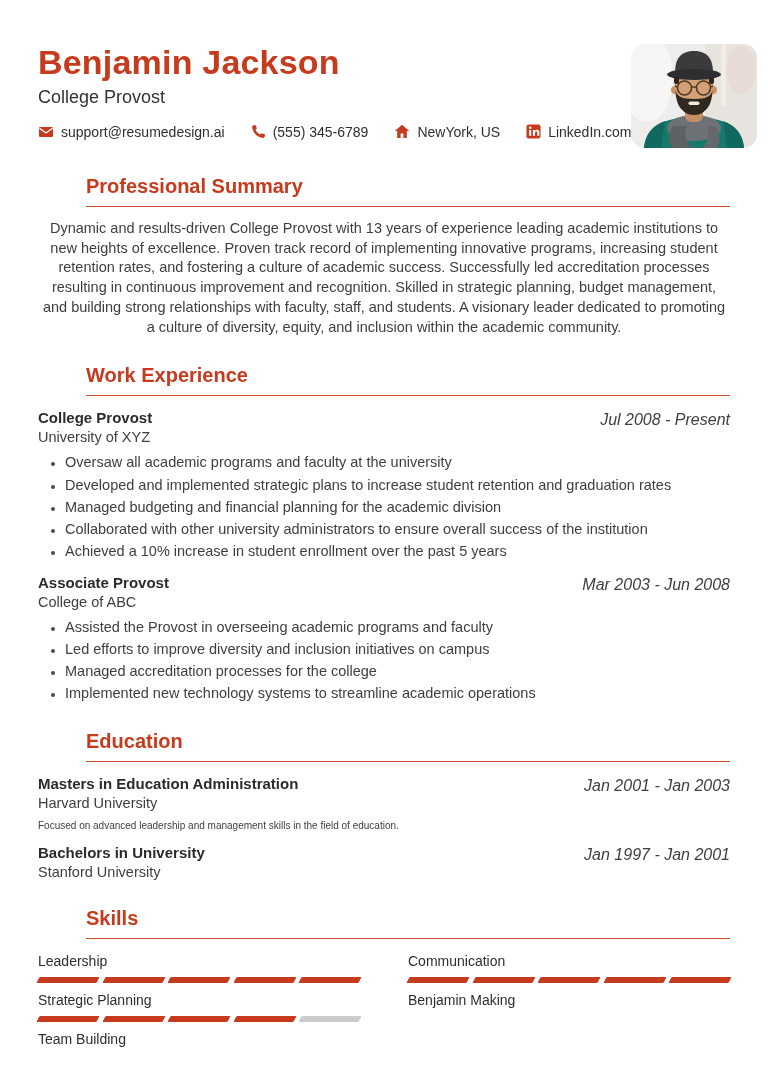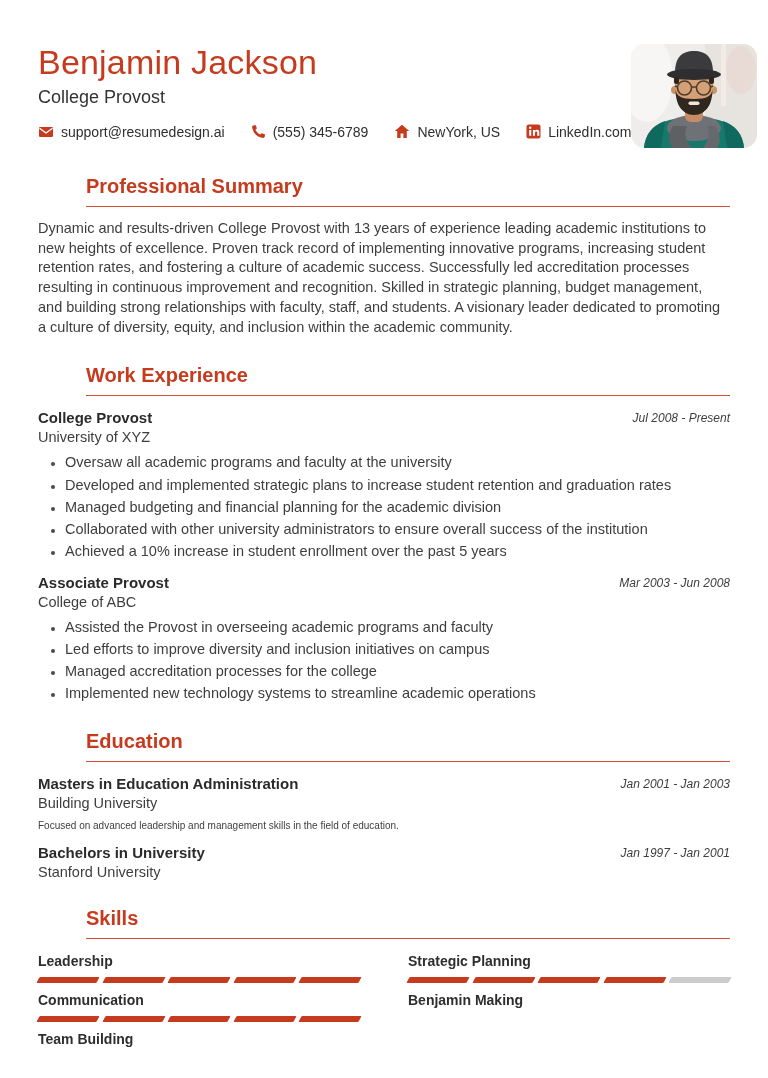--- a/index.html
+++ b/index.html
@@ -9,44 +9,44 @@
     --heading-text:#2b2b2b;
     --seg-empty:#cccccc;
   }
   *{margin:0;padding:0;box-sizing:border-box;}
   html,body{width:768px;height:1078px;overflow:hidden;background:#ffffff;}
   body{font-family:"Liberation Sans","DejaVu Sans",sans-serif;color:var(--text);}
   .page{padding:44px 38px 0 38px;}
 
   
   .header{display:flex;justify-content:space-between;align-items:flex-start;}
-  .person-name{color:var(--accent);font-size:34px;font-weight:400;letter-spacing:.2px;line-height:1.08;}
+  .person-name{color:var(--accent);font-size:34px;font-weight:700;letter-spacing:.2px;line-height:1.08;}
   .person-title{font-size:18px;color:#333;margin-top:6px;}
   .contact-row{display:flex;align-items:center;gap:26px;margin-top:16px;font-size:14px;color:#2f2f2f;}
   .contact{display:inline-flex;align-items:center;gap:7px;white-space:nowrap;}
   .contact svg{display:block;}
   .photo{width:126px;height:104px;border-radius:14px;overflow:hidden;flex:0 0 auto;margin-top:0;}
   .photo svg{display:block;}
 
   
   section h2{color:var(--accent);font-size:20px;font-weight:700;margin-top:27px;padding-bottom:8px;border-bottom:1.5px solid var(--rule);margin-left:48px;}
-  .summary-text{margin-top:12px;font-size:14.5px;line-height:1.36;color:var(--text);}
+  .summary-text{margin-top:12px;font-size:14.5px;line-height:1.36;color:var(--text);text-align:center;}
 
   .entry{margin-top:13px;}
   .entry-head{display:flex;justify-content:space-between;align-items:flex-start;}
   .entry-title{font-size:15px;font-weight:700;color:var(--heading-text);}
   .entry-org{font-size:14.5px;color:var(--text);margin-top:3px;}
-  .entry-date{font-size:12px;font-style:italic;color:var(--text);white-space:nowrap;padding-top:2px;}
+  .entry-date{font-size:16px;font-style:italic;color:var(--text);white-space:nowrap;padding-top:2px;}
   .entry ul{margin:9px 0 2px 0;padding-left:27px;}
   .entry ul li{font-size:14.5px;line-height:1.22;margin:4.5px 0;color:var(--text);}
   .entry ul li::marker{color:#4a4a4a;font-size:.8em;}
   .entry-desc{margin-top:9px;font-size:10px;color:var(--text);}
 
   
-  .skills-grid{display:grid;grid-template-columns:1fr 1fr;column-gap:48px;row-gap:8px;margin-top:13px;font-weight:bold;}
+  .skills-grid{display:grid;grid-template-columns:1fr 1fr;column-gap:48px;row-gap:8px;margin-top:13px;}
   .skill{padding-top:1px;}
   .skill-label{font-size:14px;color:#2e2e2e;}
   .skill-bar{display:flex;gap:6px;margin-top:8px;height:6px;}
   .seg{flex:1;height:6px;border-radius:1px;transform:skewX(-28deg);}
   .seg.filled{background:var(--accent);}
   .seg.empty{background:var(--seg-empty);}
 </style>
 </head>
 <body>
 
@@ -181,21 +181,21 @@
     </div>
   </section>
 
   <section>
     <h2>Education</h2>
 
     <div class="entry">
       <div class="entry-head">
         <div>
           <div class="entry-title">Masters in Education Administration</div>
-          <div class="entry-org">Building University</div>
+          <div class="entry-org">Harvard University</div>
         </div>
         <div class="entry-date">Jan 2001 - Jan 2003</div>
       </div>
       <p class="entry-desc">Focused on advanced leadership and management skills in the field of education.</p>
     </div>
 
     <div class="entry">
       <div class="entry-head">
         <div>
           <div class="entry-title">Bachelors in University</div>
@@ -213,40 +213,40 @@
           <div class="skill-label">Leadership</div>
           <div class="skill-bar">
             <span class="seg filled"></span>
             <span class="seg filled"></span>
             <span class="seg filled"></span>
             <span class="seg filled"></span>
             <span class="seg filled"></span>
           </div>
         </div>
         <div class="skill">
+          <div class="skill-label">Communication</div>
+          <div class="skill-bar">
+            <span class="seg filled"></span>
+            <span class="seg filled"></span>
+            <span class="seg filled"></span>
+            <span class="seg filled"></span>
+            <span class="seg filled"></span>
+          </div>
+        </div>
+        <div class="skill">
           <div class="skill-label">Strategic Planning</div>
           <div class="skill-bar">
             <span class="seg filled"></span>
             <span class="seg filled"></span>
             <span class="seg filled"></span>
             <span class="seg filled"></span>
             <span class="seg empty"></span>
           </div>
         </div>
         <div class="skill">
-          <div class="skill-label">Communication</div>
-          <div class="skill-bar">
-            <span class="seg filled"></span>
-            <span class="seg filled"></span>
-            <span class="seg filled"></span>
-            <span class="seg filled"></span>
-            <span class="seg filled"></span>
-          </div>
-        </div>
-        <div class="skill">
           <div class="skill-label">Benjamin Making</div>
         </div>
         <div class="skill">
           <div class="skill-label">Team Building</div>
         </div>
       </div>
   </section>
 
 </div>
 

